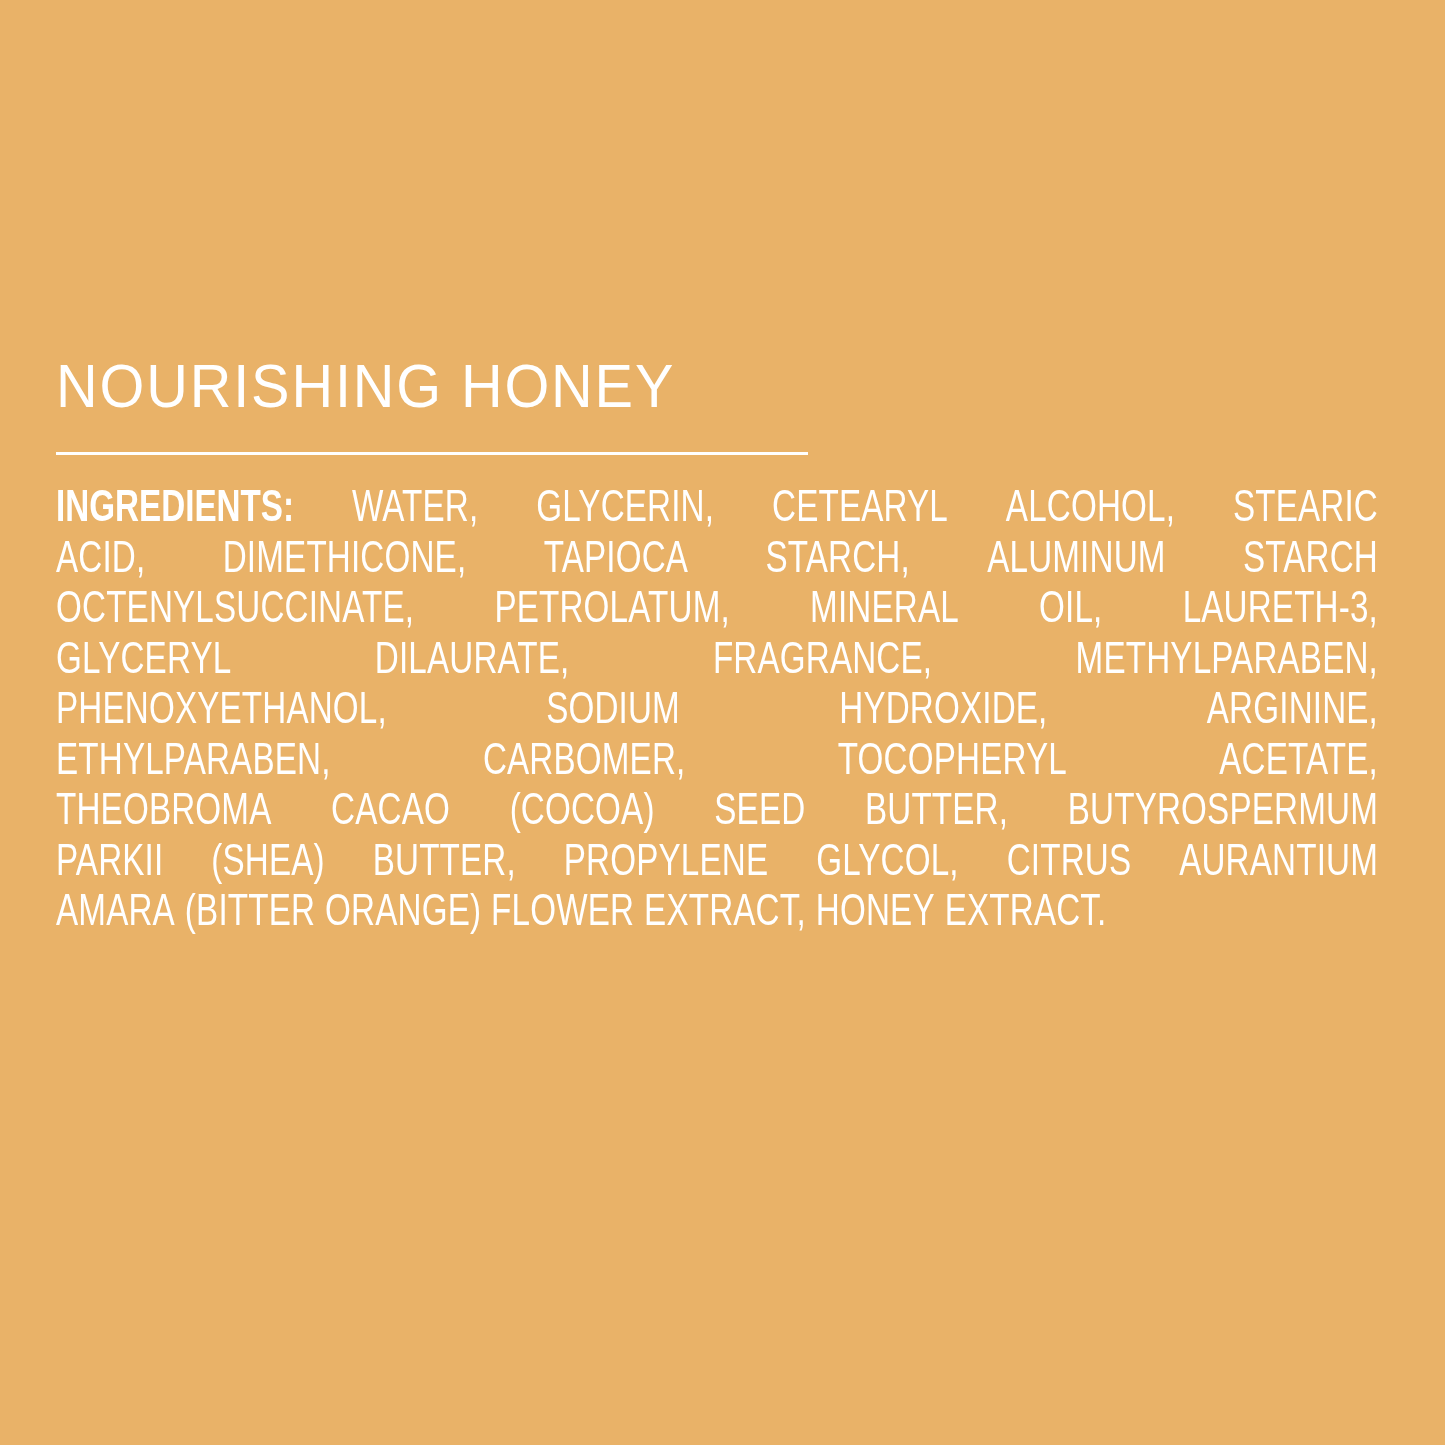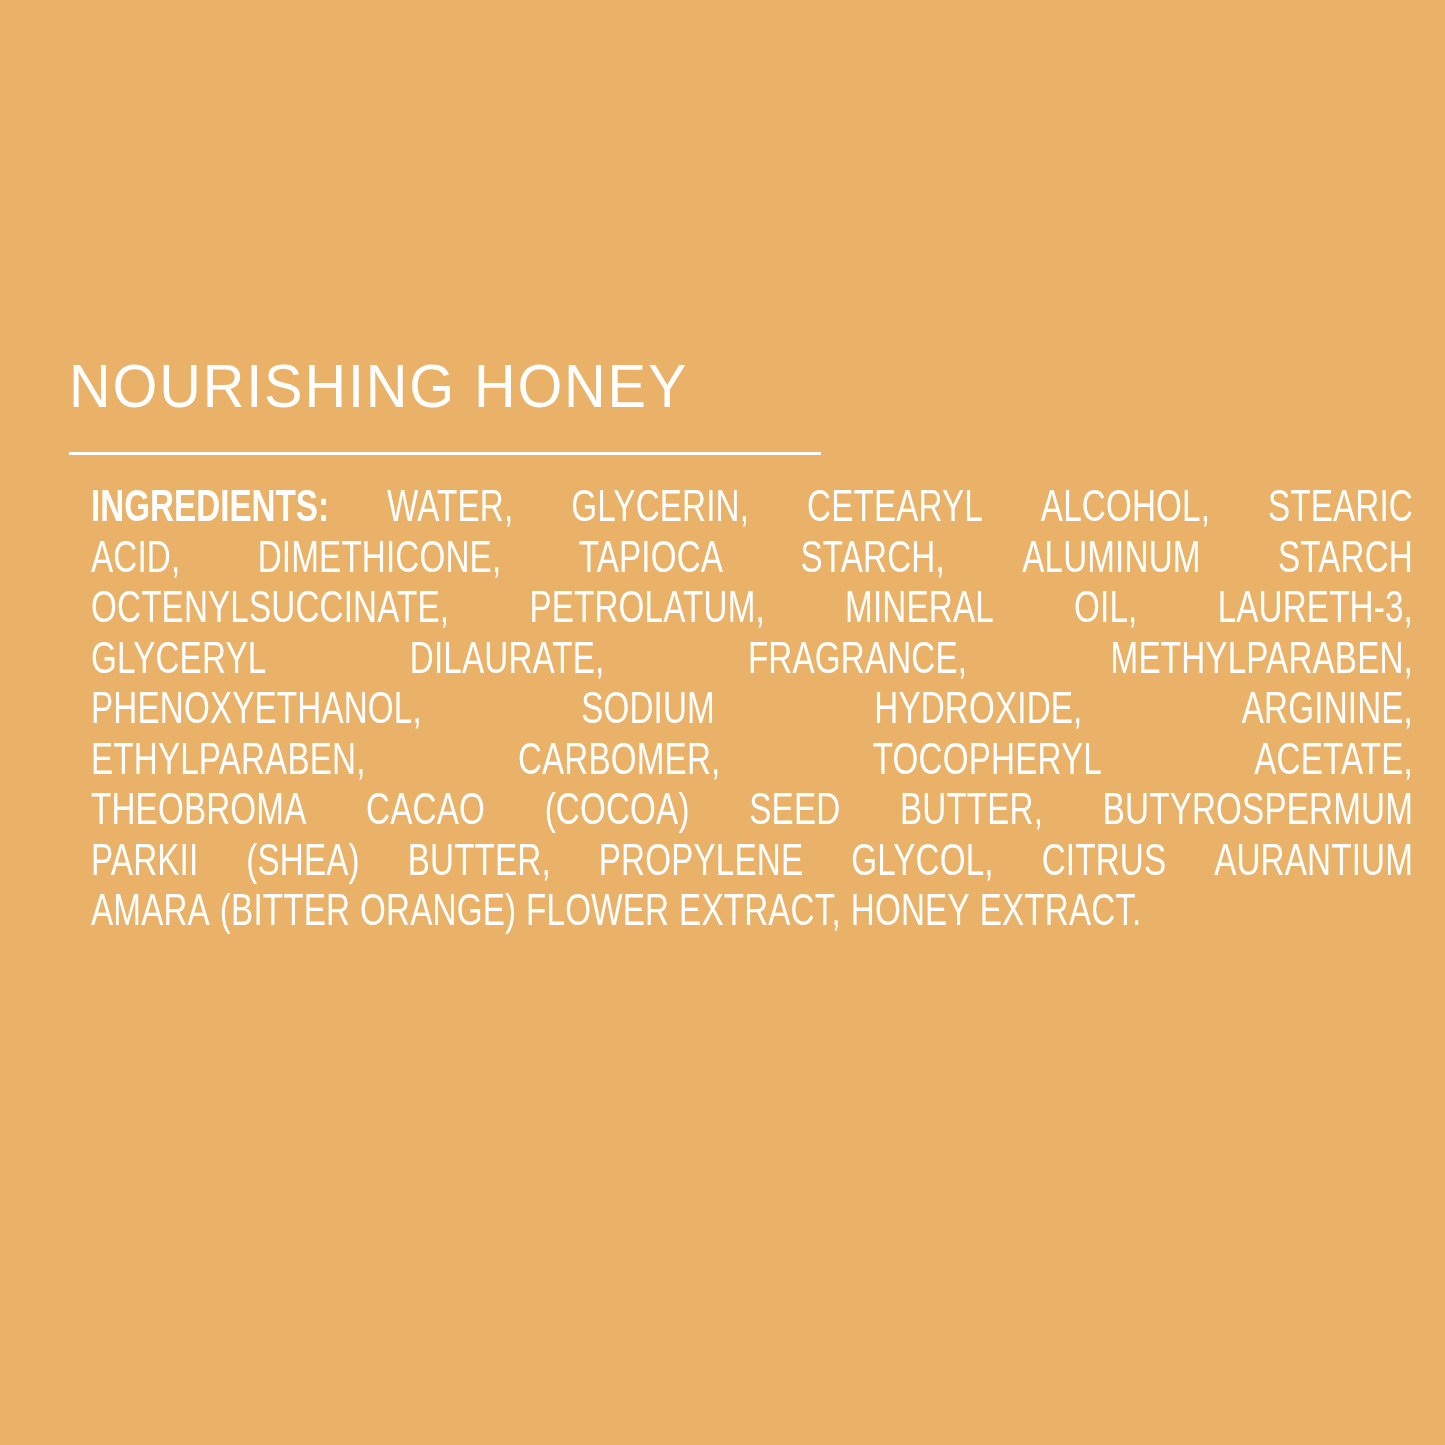--- a/index.html
+++ b/index.html
@@ -9,21 +9,21 @@
   body {
     width: 1445px;
     height: 1445px;
     background: #e9b268;
     font-family: "Liberation Sans", sans-serif;
     overflow: hidden;
   }
 
   .panel {
     position: absolute;
-    left: 69px;
+    left: 56px;
     top: 352px;
     width: 1330px;
   }
 
   .product-title {
     color: #ffffff;
     font-family: "Liberation Sans", sans-serif;
     font-weight: 300;
     font-size: 62px;
     line-height: 68px;
@@ -41,21 +41,20 @@
     background: #ffffff;
     margin: 0 0 26px 0;
   }
 
   .ingredients-block {
     color: #ffffff;
     font-family: "Liberation Sans Narrow", "Liberation Sans", sans-serif;
     font-size: 44px;
     line-height: 50.5px;
     letter-spacing: 0.2px;
-    margin-left: 22px;
   }
 
   .ing-line {
     display: flex;
     width: 1322px;
     white-space: nowrap;
     transform: scaleX(0.755);
     transform-origin: left top;
     width: 1751px;
   }

